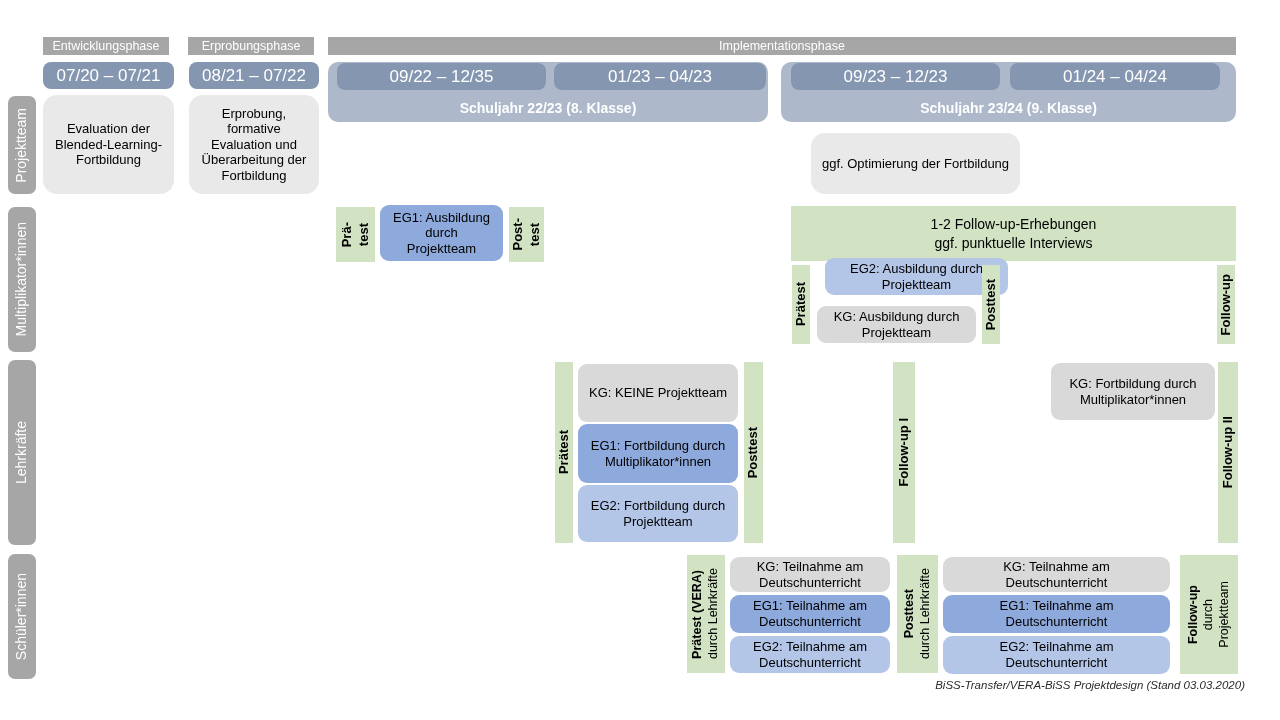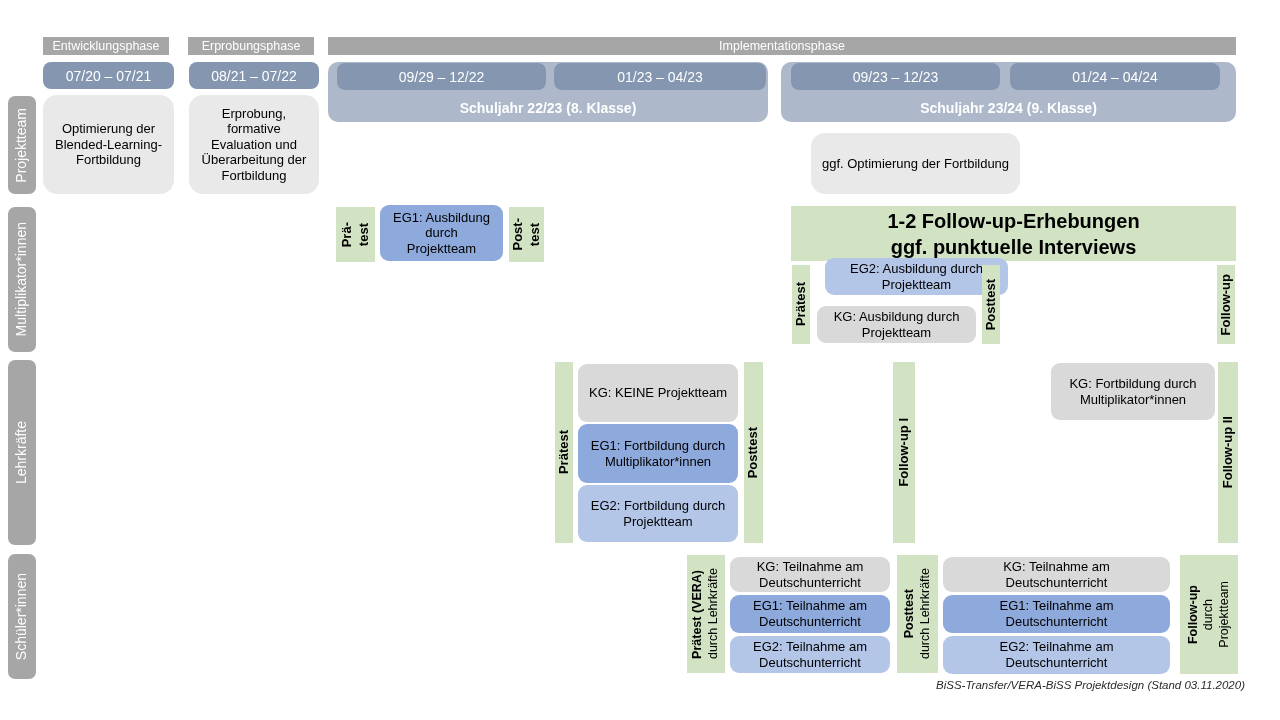--- a/index.html
+++ b/index.html
@@ -8,74 +8,74 @@
     --box_light_gray:#e9e9e9; --box_kg:#d9d9d9;
     --box_eg1:#8ea9db; --box_eg2:#b4c6e7;
     --green:#d2e3c4; --text_dark:#000000; --text_light:#ffffff;
   }
   html,body{margin:0;padding:0;}
   body{font-family:"Liberation Sans",sans-serif;background:#ffffff;}
   .stage{position:relative;width:1280px;height:720px;background:#ffffff;overflow:hidden;}
   .abs{position:absolute;box-sizing:border-box;}
   .center{display:flex;align-items:center;justify-content:center;text-align:center;}
   .phase{background:var(--phase_bar);color:var(--text_light);font-size:12.5px;}
-  .datebar{background:var(--date_bar);color:var(--text_light);font-size:14px;border-radius:8px;}
+  .datebar{background:var(--date_bar);color:var(--text_light);font-size:17px;border-radius:8px;}
   .yearbox{background:var(--year_bar);border-radius:10px;}
   .yearlabel{position:absolute;left:0;right:0;bottom:6px;text-align:center;color:var(--text_light);font-weight:bold;font-size:14px;}
   .rowlabel{background:var(--row_label);border-radius:7px;color:var(--text_light);}
   .rowlabel .vt{font-size:14px;color:var(--text_light);font-weight:normal;}
   .box{border-radius:9px;font-size:13px;line-height:1.2;color:var(--text_dark);padding:4px 10px;}
   .box.big{border-radius:14px;padding:4px 8px;}
   .box.lgray{background:var(--box_light_gray);}
   .box.kg{background:var(--box_kg);}
   .box.eg1{background:var(--box_eg1);}
   .box.eg2{background:var(--box_eg2);}
   .gbar{background:var(--green);}
   .vt{writing-mode:vertical-rl;transform:rotate(180deg);display:inline-block;font-weight:bold;font-size:13px;color:var(--text_dark);white-space:nowrap;line-height:1.25;}
   .vt.sub{font-weight:normal;}
-  .gtitle{font-weight:bold;font-size:20px;line-height:1.3;color:var(--text_dark);}
+  .gtitle{font-weight:normal;font-size:14px;line-height:1.3;color:var(--text_dark);}
   .footer{font-style:italic;font-size:11.5px;color:#2b2b2b;}
 </style>
 </head>
 <body>
 
 <div class="stage">
 
   <div class="abs center phase" style="left:43px;top:37px;width:126px;height:18px;">Entwicklungsphase</div>
   <div class="abs center phase" style="left:188px;top:37px;width:126px;height:18px;">Erprobungsphase</div>
   <div class="abs center phase" style="left:328px;top:37px;width:908px;height:18px;">Implementationsphase</div>
 
   <div class="abs yearbox" style="left:328px;top:62px;width:440px;height:60px;">
     <span class="yearlabel">Schuljahr 22/23 (8. Klasse)</span>
   </div>
   <div class="abs yearbox" style="left:781px;top:62px;width:455px;height:60px;">
     <span class="yearlabel">Schuljahr 23/24 (9. Klasse)</span>
   </div>
 
   <div class="abs center datebar" style="left:43px;top:62px;width:131px;height:27px;">07/20 – 07/21</div>
   <div class="abs center datebar" style="left:189px;top:62px;width:130px;height:27px;">08/21 – 07/22</div>
-  <div class="abs center datebar" style="left:337px;top:63px;width:209px;height:27px;">09/29 – 12/22</div>
+  <div class="abs center datebar" style="left:337px;top:63px;width:209px;height:27px;">09/22 – 12/35</div>
   <div class="abs center datebar" style="left:554px;top:63px;width:212px;height:27px;">01/23 – 04/23</div>
   <div class="abs center datebar" style="left:791px;top:63px;width:209px;height:27px;">09/23 – 12/23</div>
   <div class="abs center datebar" style="left:1010px;top:63px;width:210px;height:27px;">01/24 – 04/24</div>
 
   <div class="abs center rowlabel" style="left:8px;top:96px;width:28px;height:98px;">
       <span class="vt">Projektteam</span>
     </div>
   <div class="abs center rowlabel" style="left:8px;top:207px;width:28px;height:145px;">
       <span class="vt">Multiplikator*innen</span>
     </div>
   <div class="abs center rowlabel" style="left:8px;top:360px;width:28px;height:185px;">
       <span class="vt">Lehrkräfte</span>
     </div>
   <div class="abs center rowlabel" style="left:8px;top:554px;width:28px;height:125px;">
       <span class="vt">Schüler*innen</span>
     </div>
 
-  <div class="abs center box big lgray" style="left:43px;top:95px;width:131px;height:99px;">Optimierung der Blended-Learning-Fortbildung</div>
+  <div class="abs center box big lgray" style="left:43px;top:95px;width:131px;height:99px;">Evaluation der Blended-Learning-Fortbildung</div>
   <div class="abs center box big lgray" style="left:189px;top:95px;width:130px;height:99px;">Erprobung, formative Evaluation und Überarbeitung der Fortbildung</div>
   <div class="abs center box big lgray" style="left:791px;top:133px;width:209px;height:61px;margin-left:20px;">ggf. Optimierung der Fortbildung</div>
 
   <div class="abs center gbar" style="left:336px;top:207px;width:39px;height:55px;">
     <span class="vt">Prä-</span>
     <span class="vt">test</span>
   </div>
   <div class="abs center box eg1" style="left:380px;top:205px;width:123px;height:56px;">EG1: Ausbildung durch Projektteam</div>
   <div class="abs center gbar" style="left:509px;top:207px;width:35px;height:55px;">
     <span class="vt">Post-</span>
@@ -127,15 +127,15 @@
   </div>
   <div class="abs center box kg" style="left:943px;top:557px;width:227px;height:35px;padding:4px 18px;">KG: Teilnahme am Deutschunterricht</div>
   <div class="abs center box eg1" style="left:943px;top:595px;width:227px;height:38px;padding:4px 18px;">EG1: Teilnahme am Deutschunterricht</div>
   <div class="abs center box eg2" style="left:943px;top:636px;width:227px;height:38px;padding:4px 18px;">EG2: Teilnahme am Deutschunterricht</div>
   <div class="abs center gbar" style="left:1180px;top:555px;width:58px;height:119px;">
     <span class="vt" style="font-size:12.5px;">Follow-up</span>
     <span class="vt sub" style="font-size:12.5px;">durch</span>
     <span class="vt sub" style="font-size:12.5px;">Projektteam</span>
   </div>
 
-  <div class="abs footer" style="right:35px;top:679px;">BiSS-Transfer/VERA-BiSS Projektdesign (Stand 03.11.2020)</div>
+  <div class="abs footer" style="right:35px;top:679px;">BiSS-Transfer/VERA-BiSS Projektdesign (Stand 03.03.2020)</div>
 
 </div>
 
 </body></html>

